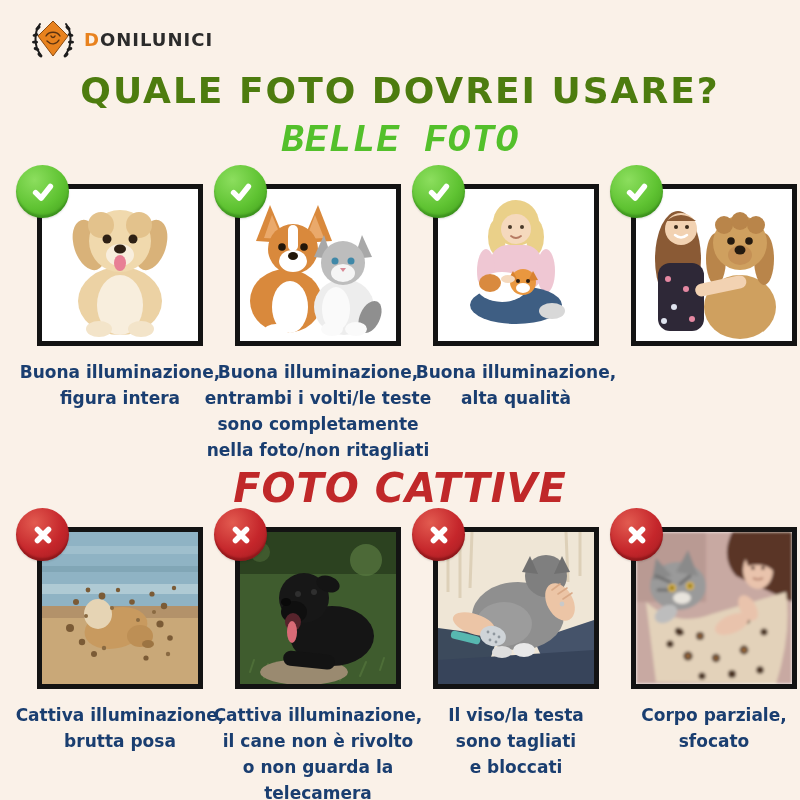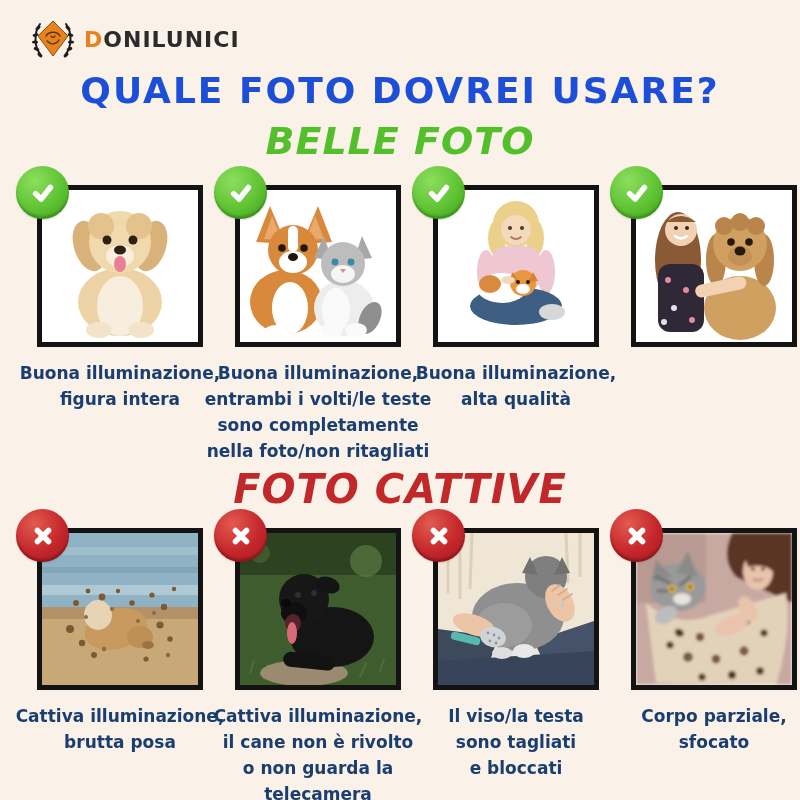--- a/index.html
+++ b/index.html
@@ -2,28 +2,28 @@
 <html><head>
 <meta charset="utf-8">
 <style>
   html,body{margin:0;padding:0;}
   body{font-family:"DejaVu Sans","Liberation Sans",sans-serif;}
   .canvas{position:relative;width:800px;height:800px;background:#FAF1E8;overflow:hidden;}
 
   
   .logo-row{display:flex;align-items:center;gap:8px;padding:14px 0 0 30px;height:50px;}
   .logo-badge{width:46px;height:46px;flex:0 0 auto;}
-  .logo-text{font-size:22px;font-weight:bold;letter-spacing:1px;color:#2B2B2B;}
+  .logo-text{font-size:18px;font-weight:bold;letter-spacing:1px;color:#2B2B2B;}
   .logo-text .d{color:#E8821E;}
 
   
   .title{margin:6px 0 0;text-align:center;font-size:36px;font-weight:bold;
-         letter-spacing:2px;color:#1d4ed8;}
+         letter-spacing:2px;color:#4d7c0f;}
   .h-good{margin:8px 0 0;text-align:center;font-size:38px;font-weight:bold;font-style:italic;
-          letter-spacing:1px;color:#53C02B;}
+          letter-spacing:1px;color:#53C02B;font-family:Liberation Mono, monospace;}
   .h-bad{margin:2px 0 4px;text-align:center;font-size:40px;font-weight:bold;font-style:italic;
          letter-spacing:1px;color:#C02829;}
 
   
   .row{display:flex;gap:32px;margin:22px 0 0 37px;position:relative;}
   .row.bad{margin-top:16px;}
   .card{width:166px;flex:0 0 auto;position:relative;}
   .frame{width:166px;height:162px;border:5px solid #131313;background:#fff;
          box-sizing:border-box;overflow:hidden;}
   .frame svg{display:block;width:156px;height:152px;}

